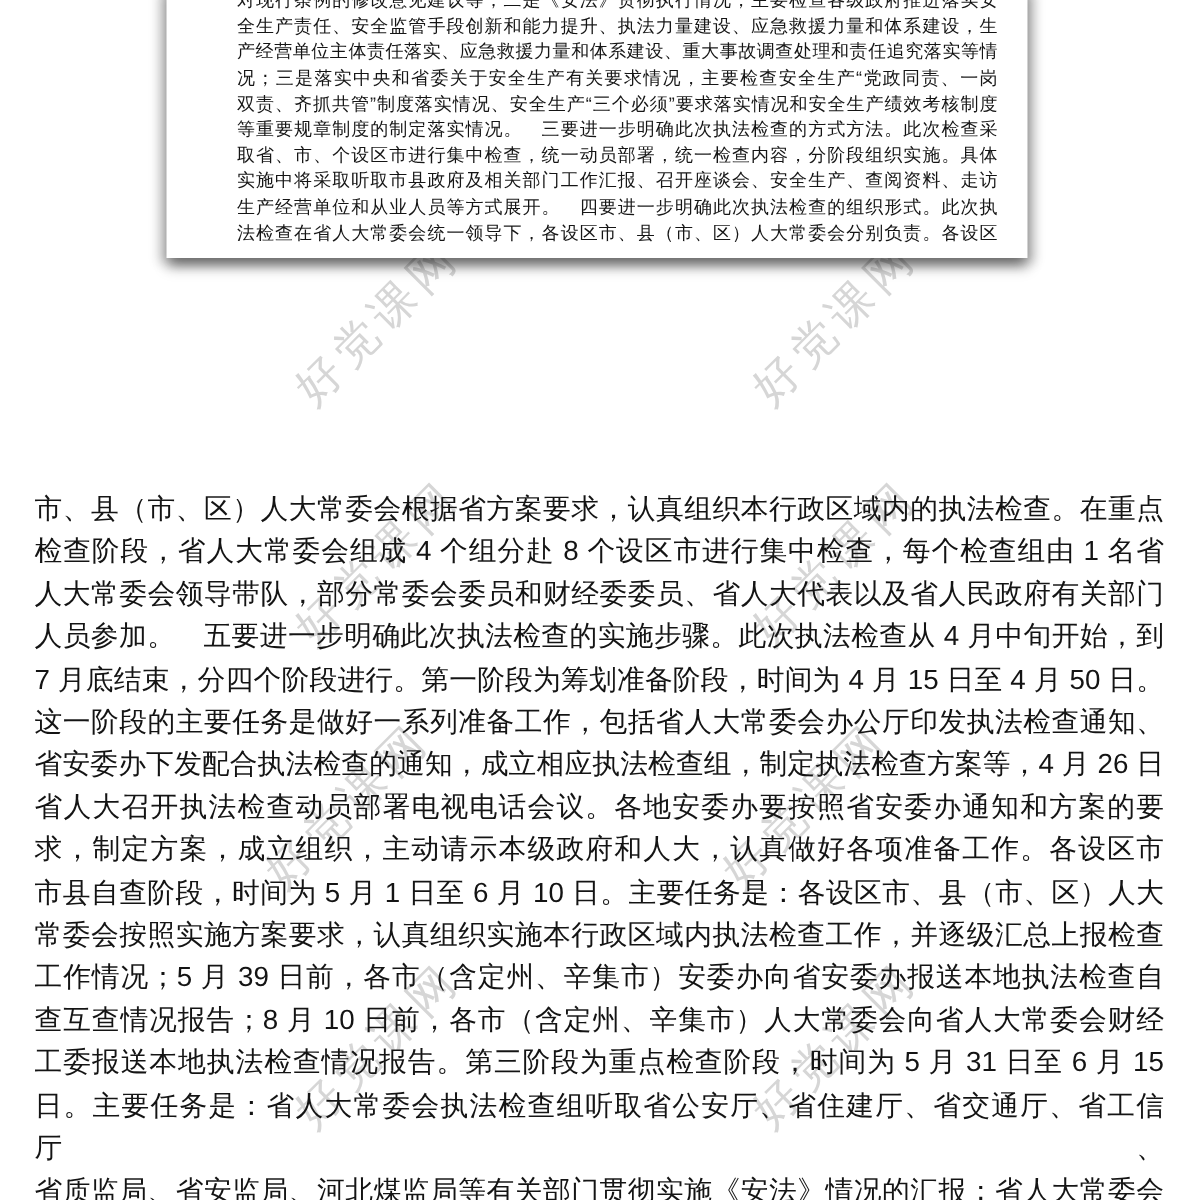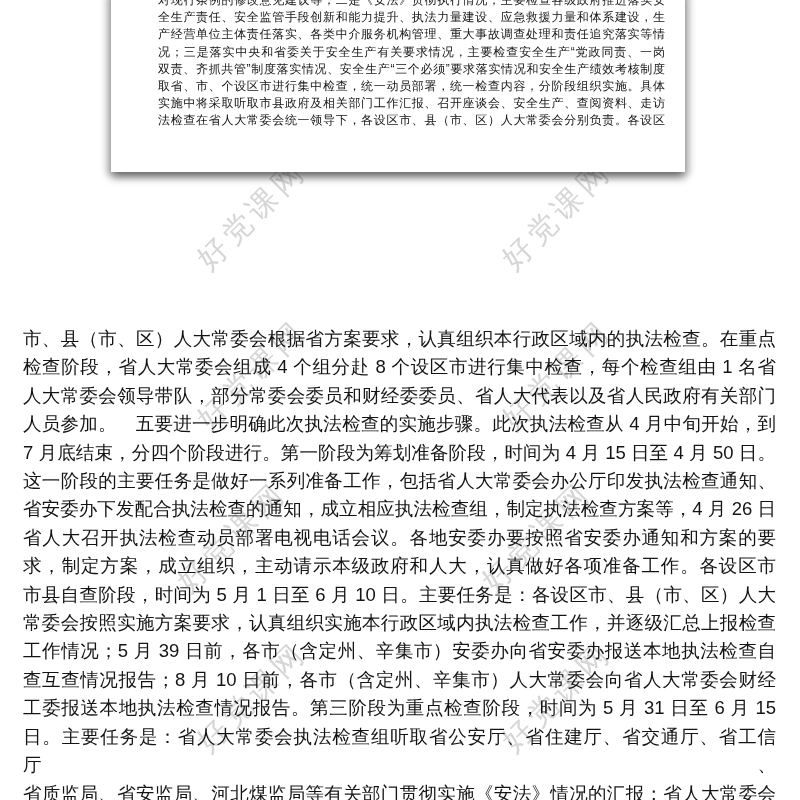--- a/index.html
+++ b/index.html
@@ -73,25 +73,27 @@
   <span class="wm" style="left:557px; top:375px;">好党课网</span>
   <span class="wm" style="left:232px; top:537px;">好党课网</span>
   <span class="wm" style="left:537px; top:537px;">好党课网</span>
   <span class="wm" style="left:252px; top:697px;">好党课网</span>
   <span class="wm" style="left:557px; top:697px;">好党课网</span>
 
   <div class="page-sheet">
     <div class="page-text">
       <div class="jline">对现行条例的修改意见建议等；二是《安法》贯彻执行情况，主要检查各级政府推进落实安</div>
       <div class="jline">全生产责任、安全监管手段创新和能力提升、执法力量建设、应急救援力量和体系建设，生</div>
-      <div class="jline">产经营单位主体责任落实、各类中介服务机构管理、重大事故调查处理和责任追究落实等情</div>
+      <div class="jline">产经营单位主体责任落实、应急救援力量和体系建设、重大事故调查处理和责任追究落实等情</div>
       <div class="jline">况；三是落实中央和省委关于安全生产有关要求情况，主要检查安全生产“党政同责、一岗</div>
       <div class="jline">双责、齐抓共管”制度落实情况、安全生产“三个必须”要求落实情况和安全生产绩效考核制度</div>
+      <div class="jline">等重要规章制度的制定落实情况。　三要进一步明确此次执法检查的方式方法。此次检查采</div>
       <div class="jline">取省、市、个设区市进行集中检查，统一动员部署，统一检查内容，分阶段组织实施。具体</div>
       <div class="jline">实施中将采取听取市县政府及相关部门工作汇报、召开座谈会、安全生产、查阅资料、走访</div>
+      <div class="jline">生产经营单位和从业人员等方式展开。　四要进一步明确此次执法检查的组织形式。此次执</div>
       <div class="jline">法检查在省人大常委会统一领导下，各设区市、县（市、区）人大常委会分别负责。各设区</div>
     </div>
   </div>
 
   <div class="body-text">
     <div class="jline">市、县（市、区）人大常委会根据省方案要求，认真组织本行政区域内的执法检查。在重点</div>
     <div class="jline">检查阶段，省人大常委会组成 4 个组分赴 8 个设区市进行集中检查，每个检查组由 1 名省</div>
     <div class="jline">人大常委会领导带队，部分常委会委员和财经委委员、省人大代表以及省人民政府有关部门</div>
     <div class="jline">人员参加。　五要进一步明确此次执法检查的实施步骤。此次执法检查从 4 月中旬开始，到</div>
     <div class="jline">7 月底结束，分四个阶段进行。第一阶段为筹划准备阶段，时间为 4 月 15 日至 4 月 50 日。</div>

